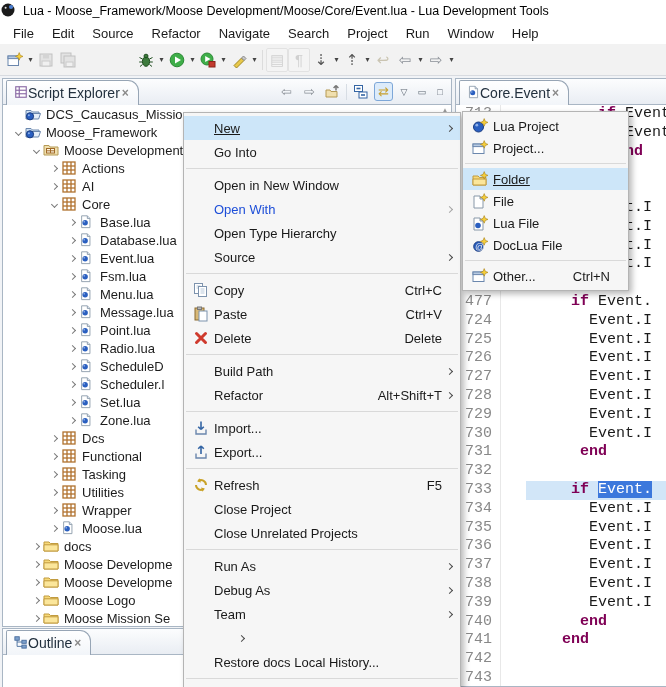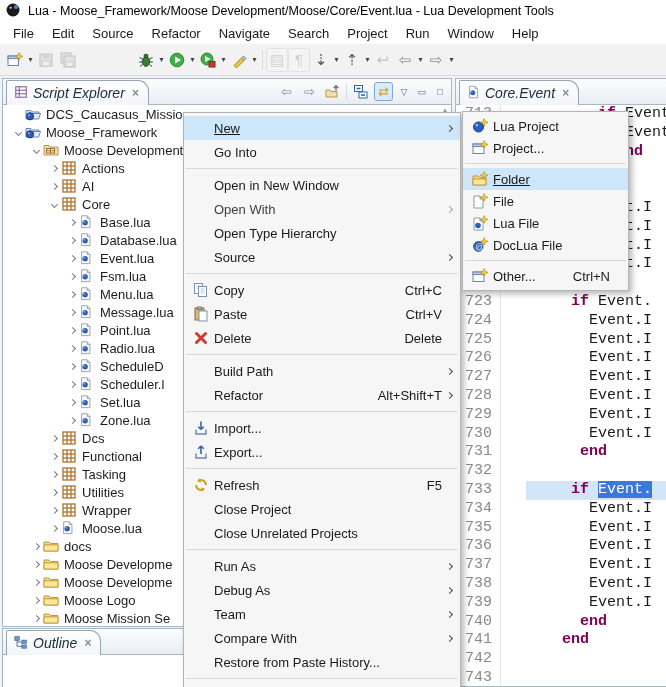--- a/index.html
+++ b/index.html
@@ -3,42 +3,42 @@
 <meta charset="utf-8">
 <style>
   * { box-sizing: border-box; margin: 0; padding: 0; }
   html,body { width:666px; height:687px; overflow:hidden; }
   body {
     font-family:"Liberation Sans", sans-serif;
     font-size:13px; color:#1a1a1a; background:#fff; position:relative;
     -webkit-user-select:none; user-select:none;
   }
   
-  .titlebar { height:22px; display:flex; align-items:center; gap:7px; padding-left:5px; background:#fff; }
+  .titlebar { height:22px; display:flex; align-items:center; gap:7px; background:#fff; }
   .titlebar .ttext { font-size:12.5px; color:#000; white-space:nowrap; }
   
   .menubar { height:22px; display:flex; align-items:center; padding-left:4px; background:#fff; }
   .menubar .mi { padding:2px 9px; cursor:default; }
   
   .toolbar { height:32px; background:#f2f2f2; border-bottom:1px solid #d8dbe0; display:flex; align-items:center; padding-left:4px; }
   .tbtn { display:inline-flex; align-items:center; justify-content:center; height:24px; min-width:22px; padding:0 1px; border-radius:2px; }
   .tbtn svg { display:block; }
   .tbtn .uglyph { font-size:15px; line-height:1; }
   .tbtn.dis { opacity:.55; filter:grayscale(60%); }
   .dd { font-size:8px; color:#444; width:9px; text-align:center; }
   .tsep { width:1px; height:20px; background:#dcdcdc; margin:0 3px; }
   .tgap { width:56px; }
   .frame { border:1px solid #d6d6d6; background:#f7f7f7; }
   
   .workbench { position:absolute; left:0; right:0; top:76px; bottom:0; background:#f1f3f6; }
   .view { position:absolute; background:#fff; border:1px solid #a9b6c4; }
   .tabbar { height:26px; background:linear-gradient(#fcfdfe,#e9edf3); border-bottom:1px solid #a9b6c4; display:flex; align-items:flex-end; position:relative; }
-  .tab { display:flex; align-items:center; gap:5px; height:25px; margin-left:3px; padding:0 9px 0 7px;
+  .tab { display:flex; align-items:center; height:25px; margin-left:3px; padding:0 9px 0 7px;
          background:linear-gradient(#ffffff,#f2f5f9); border:1px solid #97a5b5; border-bottom:none;
-         border-radius:2px 11px 0 0; font-size:14px; color:#22303e; position:relative; top:1px; z-index:2;font-style:italic; }
+         border-radius:2px 11px 0 0; font-size:14px; color:#22303e; position:relative; top:1px; z-index:2; }
   .tab .x { color:#8a8a8a; font-weight:bold; font-size:12px; margin-left:2px; cursor:default; }
   .viewtools { position:absolute; right:4px; top:3px; display:flex; align-items:center; gap:4px; }
   .vt { display:inline-flex; align-items:center; justify-content:center; width:19px; height:19px; color:#8a8f96; font-size:13px; border-radius:3px; }
   .vt.gold { color:#c8a232; }
   .vt.pressed { background:#dcebfa; border:1px solid #7da7d8; }
   .vt.small { font-size:9px; color:#5a6470; width:14px; }
   .vsep { width:1px; height:16px; background:#d7dde4; }
   
   #script-explorer { left:2px; top:2px; width:450px; height:549px; }
   .tree { position:relative; height:calc(100% - 26px); overflow:hidden; background:#fff; }
@@ -64,21 +64,21 @@
   .cl.cur .ct { background:#d2e6f8; }
   .k { color:#7f0055; font-weight:bold; }
   .s { background:#3c78dc; color:#fff; }
   
   .cmenu { position:absolute; background:#f6f6f6; border:1px solid #b4b4b4; box-shadow:3px 3px 6px rgba(0,0,0,.28); padding:3px 0; z-index:100; }
   #ctx-menu { left:183px; top:112px; width:278px; }
   #ctx-submenu { left:462px; top:111px; width:167px; z-index:101; }
   .mrow { display:flex; align-items:center; height:24px; padding:0 8px 0 4px; cursor:default; }
   #ctx-submenu .mrow { height:22px; }
   .mrow.hl { background:#cde6f9;text-decoration:underline; }
-  .mrow.dis .mlabel, .mrow.dis .maccel { color:#404040; }
+  .mrow.dis .mlabel, .mrow.dis .maccel { color:#1d4ed8; }
   .mrow.dis .marrow i { border-color:#a4a4a4; }
   .micon { width:26px; flex:none; display:flex; align-items:center; justify-content:center; }
   .micon svg { display:block; }
   .mlabel { flex:1; white-space:nowrap; }
   .maccel { margin-left:20px; white-space:nowrap;text-align:right; }
   .marrow { width:10px; flex:none; display:flex; justify-content:flex-end; }
   .marrow i { width:5px; height:5px; border-right:1.4px solid #4a4a4a; border-top:1.4px solid #4a4a4a; transform:rotate(45deg); display:block; }
   .msep { height:1px; background:#d9d9d9; margin:4px 2px; }
 </style>
 </head>
@@ -746,21 +746,21 @@
           <span class="ln">721</span>
           <span class="fold"></span>
           <span class="ct"><span>       Event.I</span></span>
         </div>
         <div class="cl">
           <span class="ln">722</span>
           <span class="fold"></span>
           <span class="ct"></span>
         </div>
         <div class="cl">
-          <span class="ln">723</span>
+          <span class="ln">477</span>
           <span class="fold"></span>
           <span class="ct"><span>     </span><span class="k">if</span><span> Event.</span></span>
         </div>
         <div class="cl">
           <span class="ln">724</span>
           <span class="fold"></span>
           <span class="ct"><span>       Event.I</span></span>
         </div>
         <div class="cl">
           <span class="ln">725</span>
@@ -1033,29 +1033,28 @@
     <div class="mrow">
       <span class="micon"></span>
       <span class="mlabel">Team</span>
       <span class="maccel"></span>
       <span class="marrow">
         <i></i>
       </span>
     </div>
     <div class="mrow">
       <span class="micon"></span>
-      <span class="mlabel">Compare With</span>
       <span class="maccel"></span>
       <span class="marrow">
         <i></i>
       </span>
     </div>
     <div class="mrow">
       <span class="micon"></span>
-      <span class="mlabel">Restore from Paste History...</span>
+      <span class="mlabel">Restore docs Local History...</span>
       <span class="maccel"></span>
       <span class="marrow"></span>
     </div>
     <div class="msep"></div>
     <div class="mrow">
       <span class="micon"></span>
       <span class="marrow"></span>
     </div>
   </div>
 

